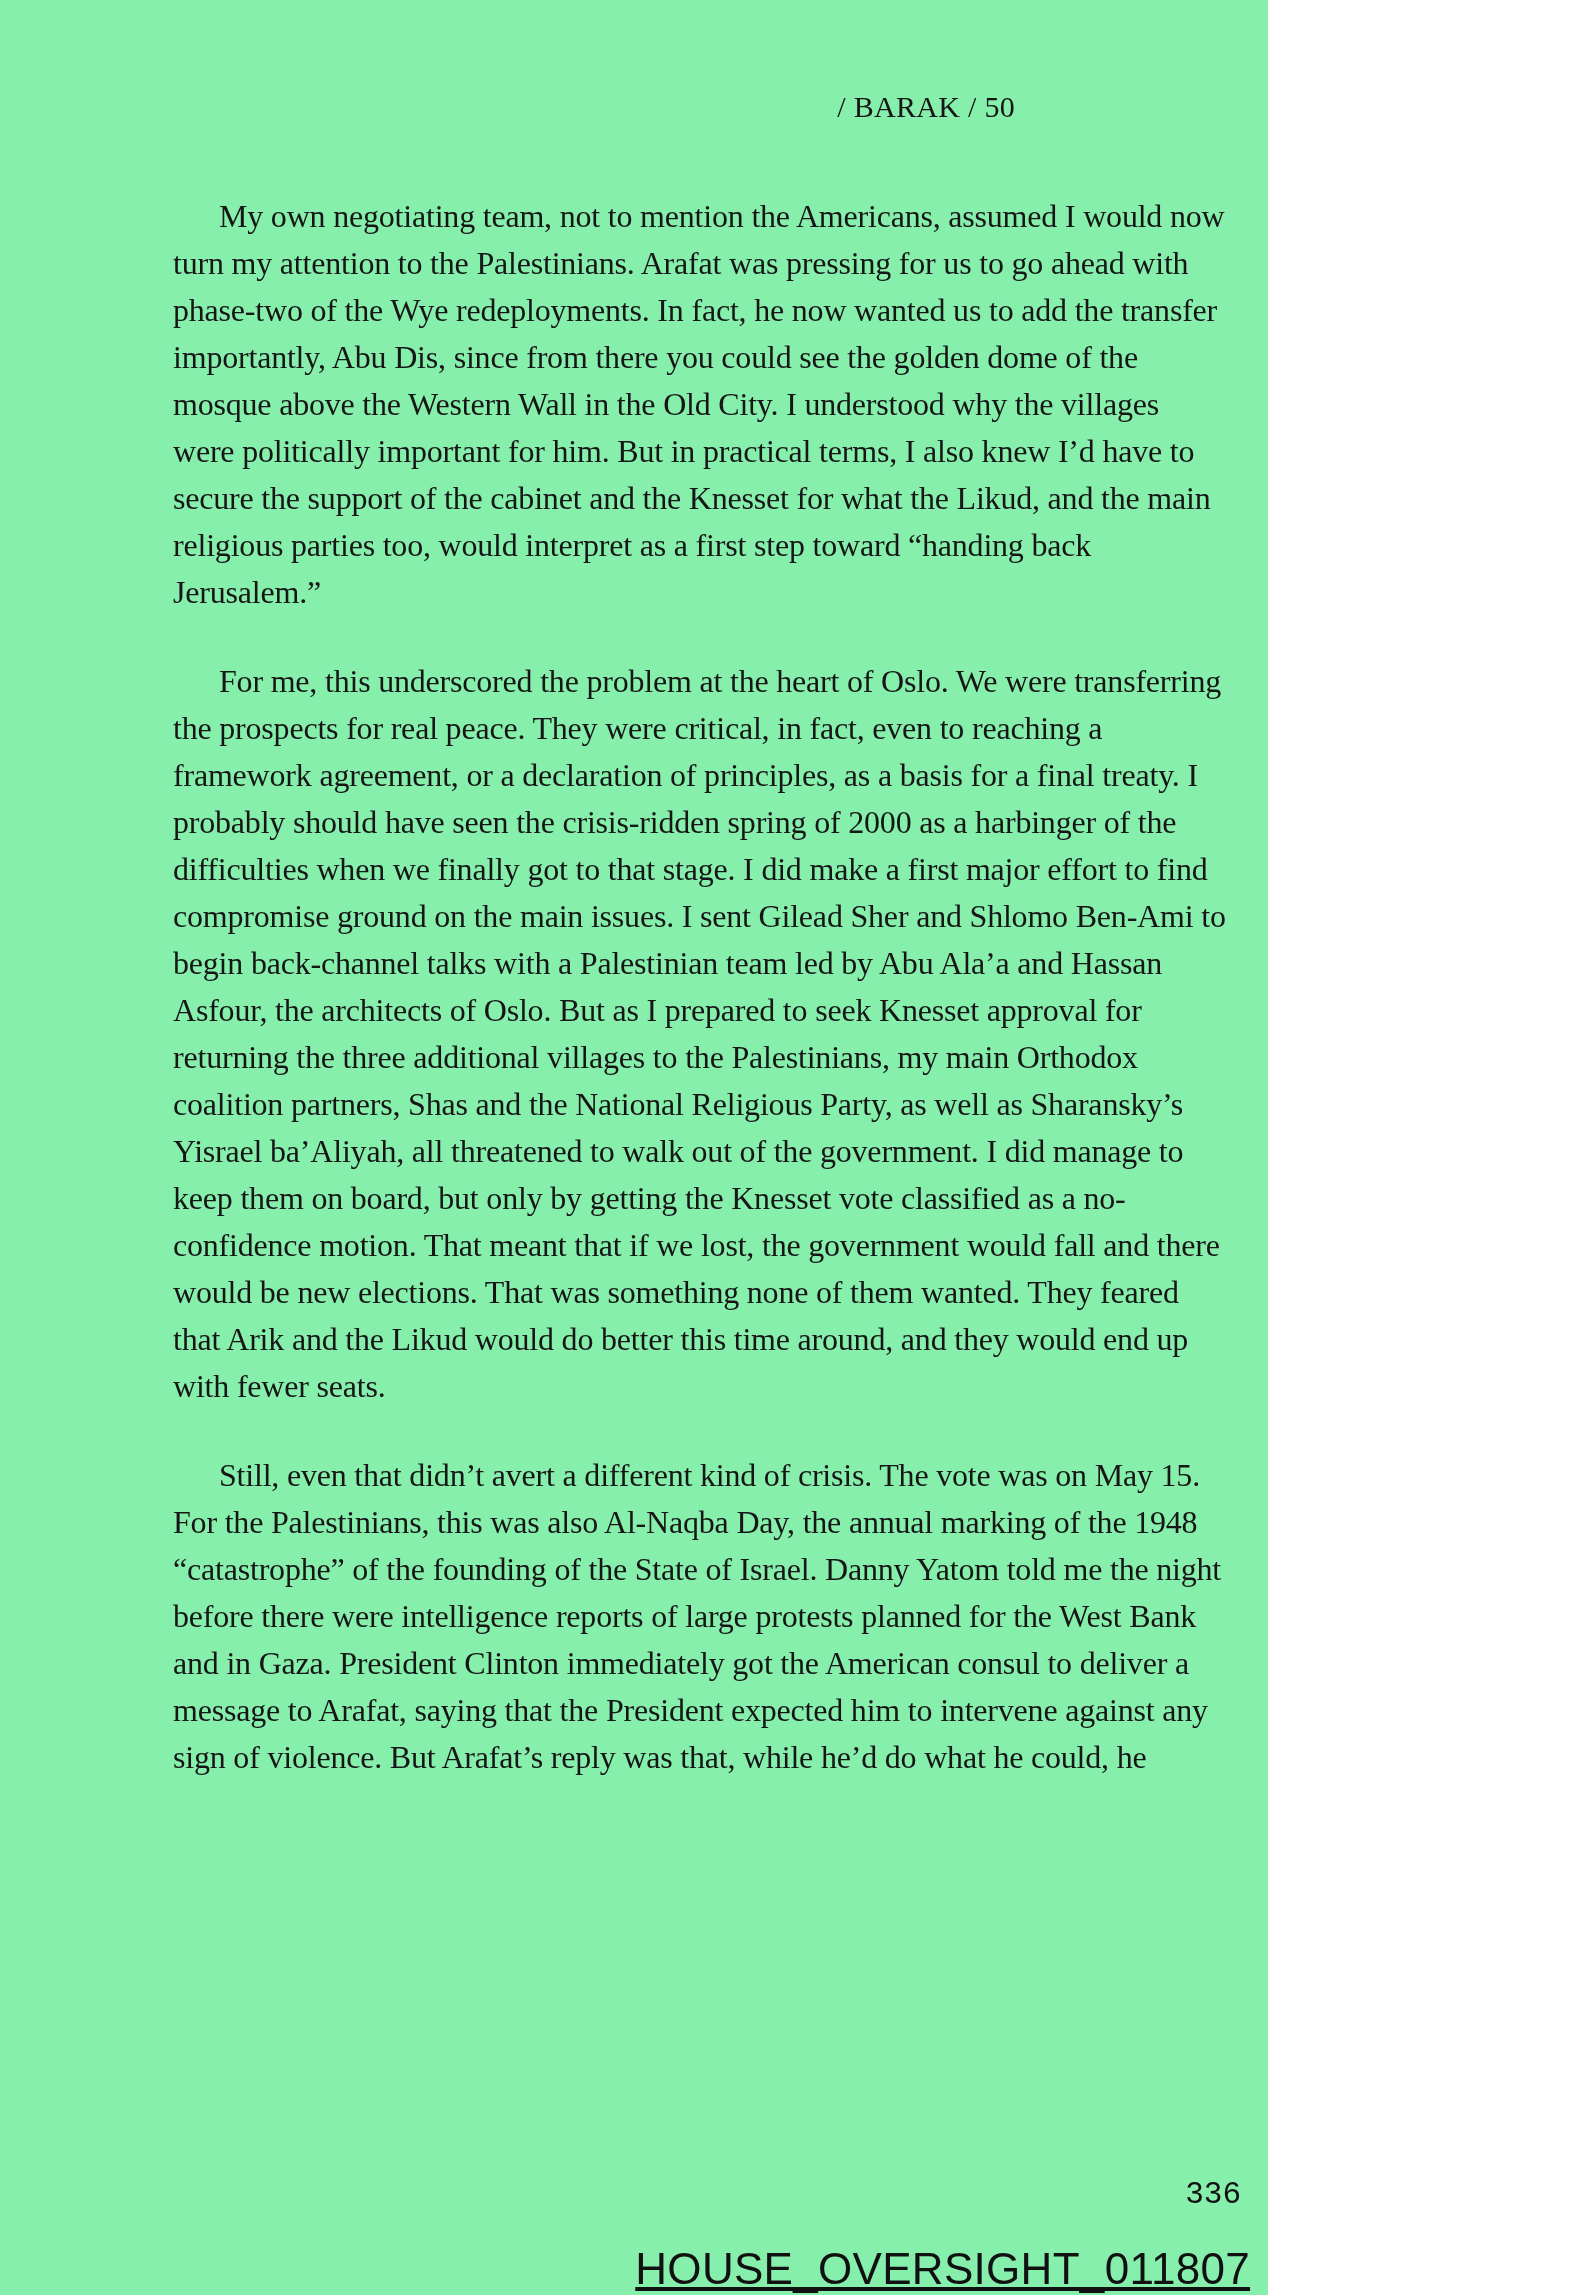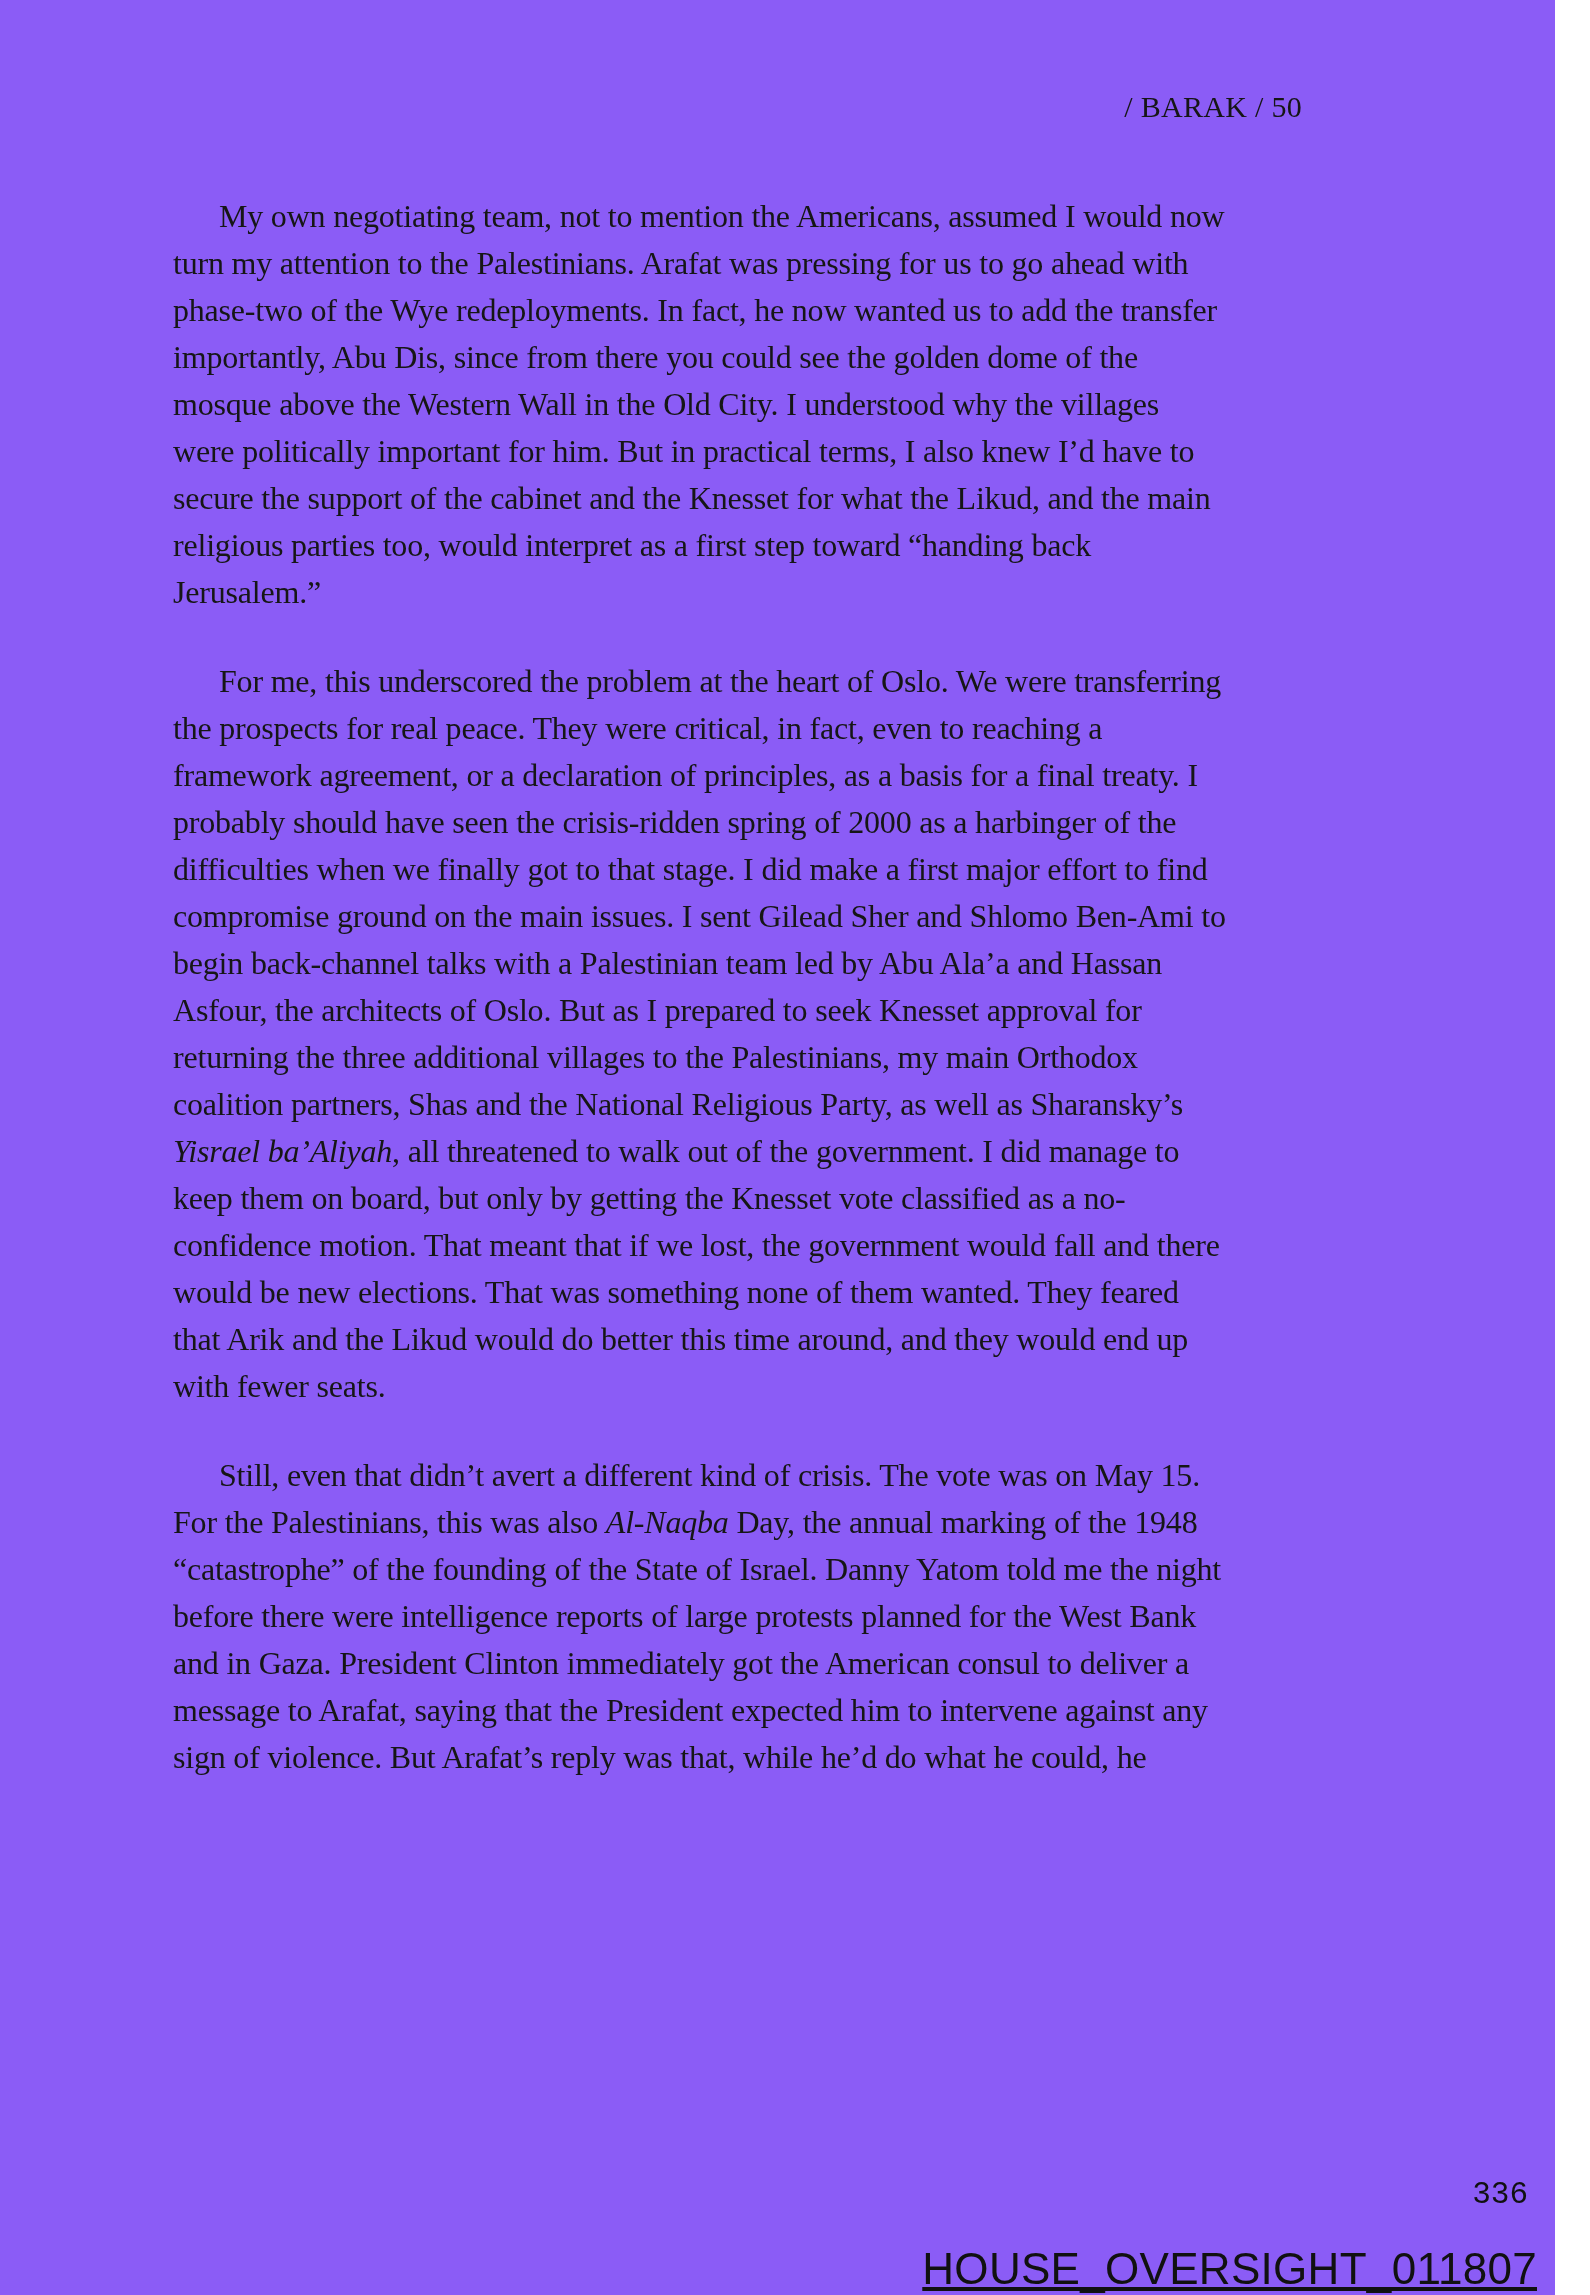--- a/index.html
+++ b/index.html
@@ -2,23 +2,23 @@
 <html style="font-size:10.3px"><head>
 <meta charset="utf-8">
 <style>
   html, body {
     margin: 0;
     padding: 0;
     background: #ffffff;
   }
   .page {
     position: relative;
-    width: 1555px;
+    width: 1268px;
     height: 2295px;
-    background: #8b5cf6;
+    background: #86efac;
     overflow: hidden;
     font-family: "Liberation Serif", serif;
     color: #161616;
   }
   .running-header {
     position: absolute;
     top: 90px;
     right: 253px;
     font-size: 30px;
     letter-spacing: 0.3px;
@@ -41,21 +41,20 @@
     margin-top: 42px;
   }
   .line {
     display: block;
     white-space: nowrap;
   }
   .line.first {
     padding-left: 46px;
   }
   .it {
-    font-style: italic;
   }
   .page-number {
     position: absolute;
     top: 2177px;
     right: 27px;
     font-family: Liberation Mono, monospace;
     font-size: 31px;
     color: #111111;
   }
   .bates-stamp {

